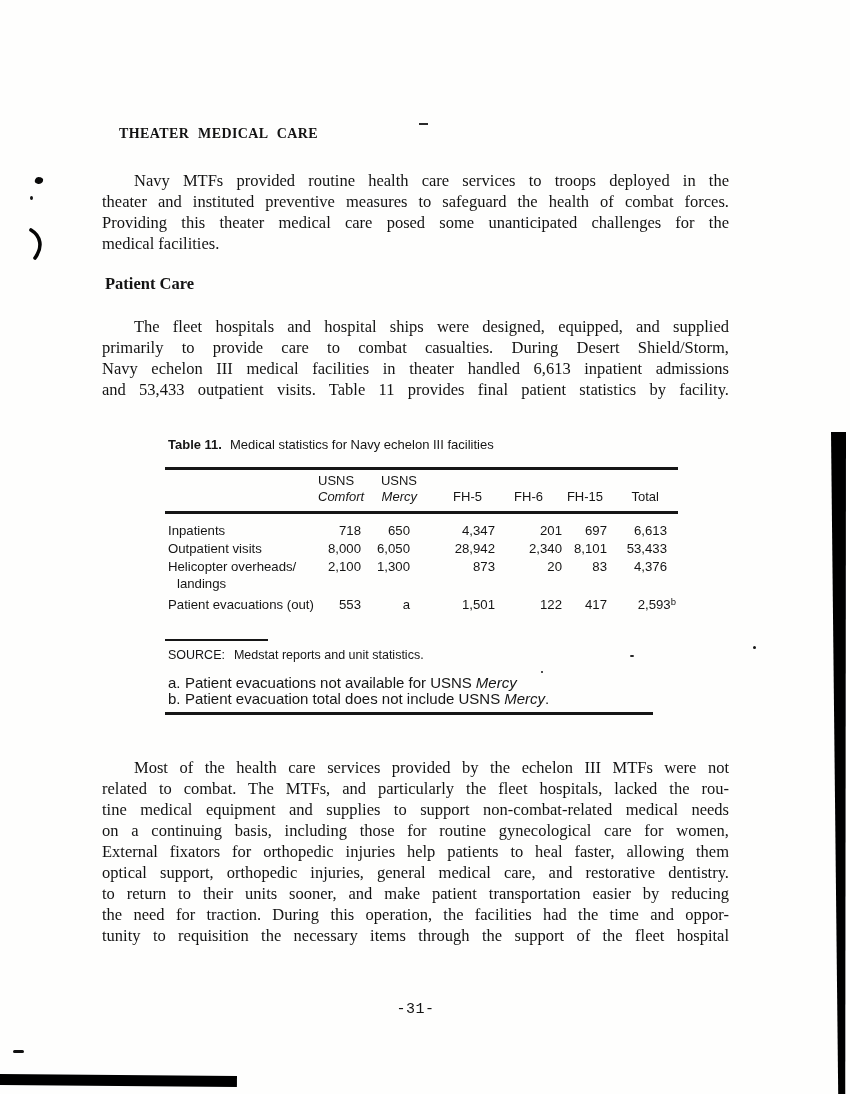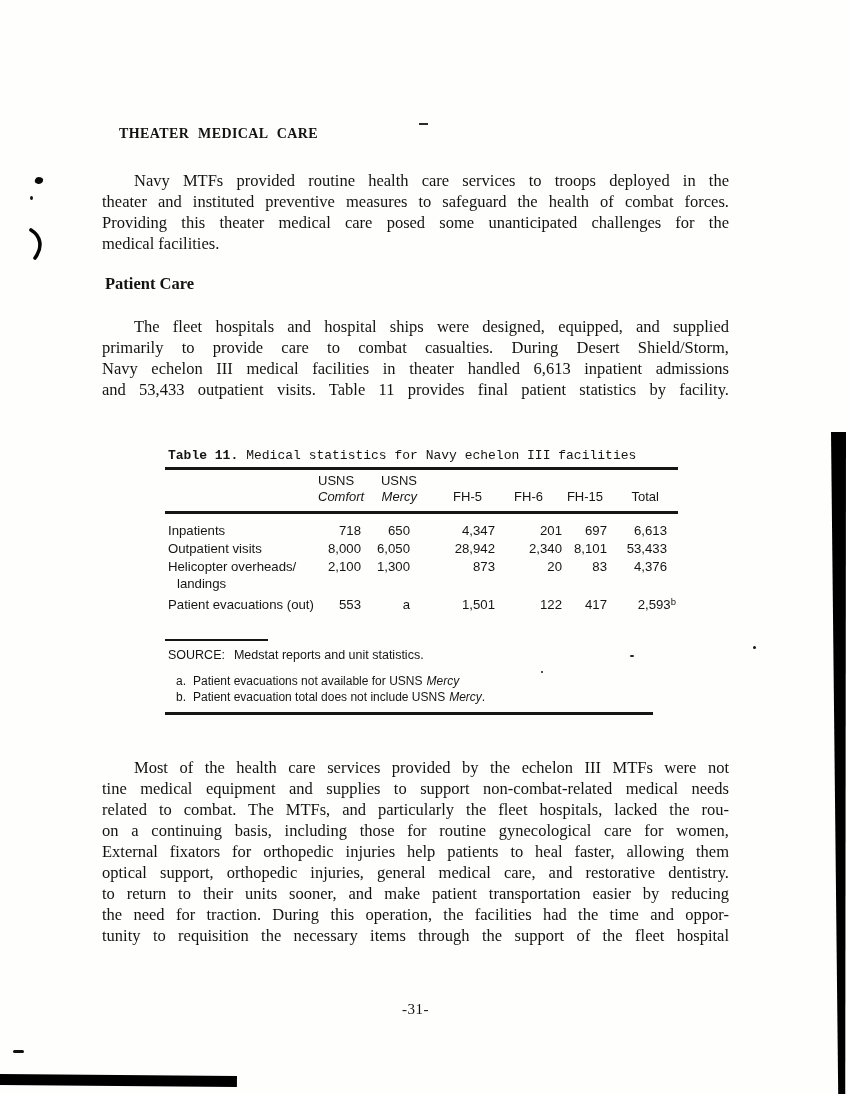--- a/index.html
+++ b/index.html
@@ -20,28 +20,28 @@
   .para { position:absolute; left:102px; width:627px; font-size:16.5px; }
   .para .jline {
     line-height:21px; text-align:justify; text-align-last:justify; text-justify:inter-word;
     white-space:normal;
   }
   .para .jline.last-left { text-align-last:left; }
   .para .jline.indent { text-indent:32px; }
   .p1 { top:170px; }
   .p2 { top:316px; }
   .p3 { top:757px; }
-  .page-number { position:absolute; left:102px; top:1001px; width:627px; text-align:center; font-size:15px; letter-spacing:.5px; }
+  .page-number { position:absolute; left:102px; top:1001px; width:627px; text-align:center; font-size:15px; letter-spacing:.5px;font-family:Liberation Mono, monospace; }
 
   
   .table-block {
     position:absolute; left:168px; top:437px; width:510px; height:285px;
     font-family:"Liberation Sans", sans-serif; font-size:13px; color:#151515;
   }
-  .t-caption { position:absolute; top:11px; left:0; white-space:nowrap;font-family:Liberation Mono, monospace; }
+  .t-caption { position:absolute; top:0; left:0; white-space:nowrap; }
   .t-caption .cap-label { font-weight:bold; margin-right:8px; }
   .t-rule { position:absolute; left:-3px; background:#161616; }
   .t-rule1 { top:30px; width:513px; height:3px; }
   .t-rule2 { top:74px; width:513px; height:3px; }
   .t-srule { top:202px; width:103px; height:2px; }
   .t-rule3 { top:275px; width:488px; height:3px; }
 
   .cols { display:grid; grid-template-columns:150px 43px 49px 85px 67px 45px 60px; }
   .t-header { position:absolute; top:36px; left:0; width:510px; line-height:16px; align-items:end; }
   .t-header .hcell { text-align:right; }
@@ -56,21 +56,21 @@
   .t-body { position:absolute; top:85px; left:0; width:510px; font-size:13.2px; }
   .t-body .row { line-height:18px; }
   .t-body .cell { white-space:nowrap; overflow:visible; }
   .t-body .num { text-align:right; }
   .landings-line { line-height:15px; padding-left:9px; }
   .row-last { margin-top:5px; }
   .sup { font-size:9.5px; position:relative; top:-4px; margin-right:-9px; }
 
   .t-source { position:absolute; top:211px; left:0; font-size:12.5px; white-space:nowrap; }
   .t-source .src-label { margin-right:9px; }
-  .t-fn { position:absolute; left:8px; font-size:12px; white-space:nowrap; }
+  .t-fn { position:absolute; left:0; font-size:15px; white-space:nowrap; }
   .t-fna { top:237px; }
   .t-fnb { top:253px; }
   .t-fn .fn-marker { display:inline-block; width:17px; }
   .t-fn .ital { margin-left:4px; }
 
   
   .artifact { position:absolute; }
   .blob1 { left:35px; top:177px; width:8px; height:7px; background:#0a0a0a; border-radius:55% 45% 60% 40%; transform:rotate(18deg); }
   .dot-sm { background:#151515; border-radius:50%; }
   .dot1 { left:30px; top:196px; width:3px; height:4px; }
@@ -183,22 +183,22 @@
     </div>
     <div class="t-fn t-fnb">
       <span class="fn-marker">b.</span><span>Patient evacuation total does not include USNS</span><span class="ital">Mercy</span><span>.</span>
     </div>
 
     <div class="t-rule t-rule3"></div>
   </div>
 
   <div class="para p3">
     <div class="jline indent">Most of the health care services provided by the echelon III MTFs were not</div>
+    <div class="jline">related to combat.  The MTFs, and particularly the fleet hospitals, lacked the rou-</div>
     <div class="jline">tine medical equipment and supplies to support non-combat-related medical needs</div>
-    <div class="jline">related to combat.  The MTFs, and particularly the fleet hospitals, lacked the rou-</div>
     <div class="jline">on a continuing basis, including those for routine gynecological care for women,</div>
     <div class="jline">External fixators for orthopedic injuries help patients to heal faster, allowing them</div>
     <div class="jline">optical support, orthopedic injuries, general medical care, and restorative dentistry.</div>
     <div class="jline">to return to their units sooner, and make patient transportation easier by reducing</div>
     <div class="jline">the need for traction.  During this operation, the facilities had the time and oppor-</div>
     <div class="jline">tunity to requisition the necessary items through the support of the fleet hospital</div>
   </div>
 
   <div class="page-number">-31-</div>
 

